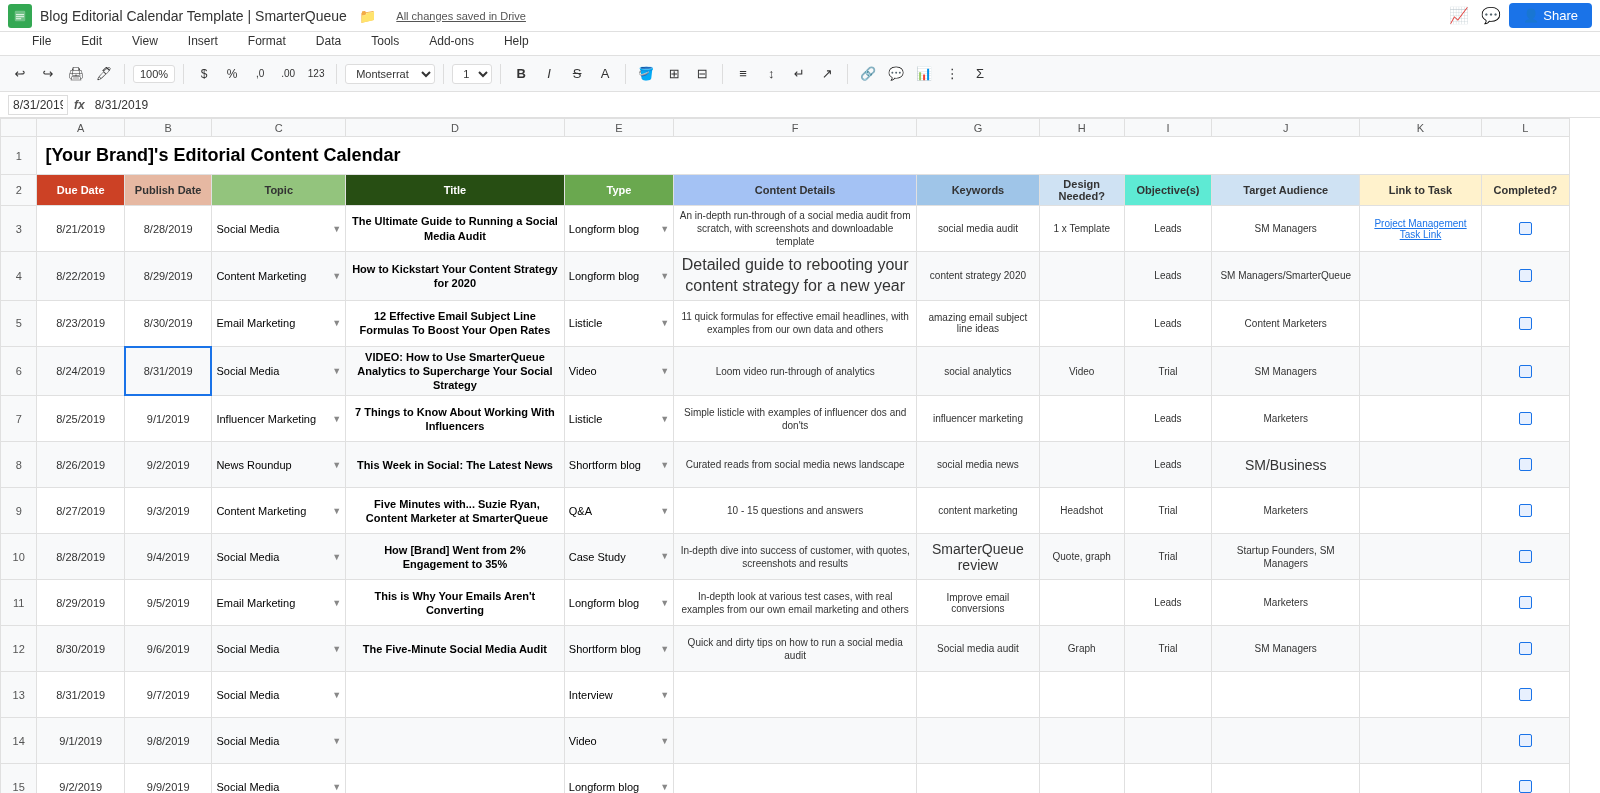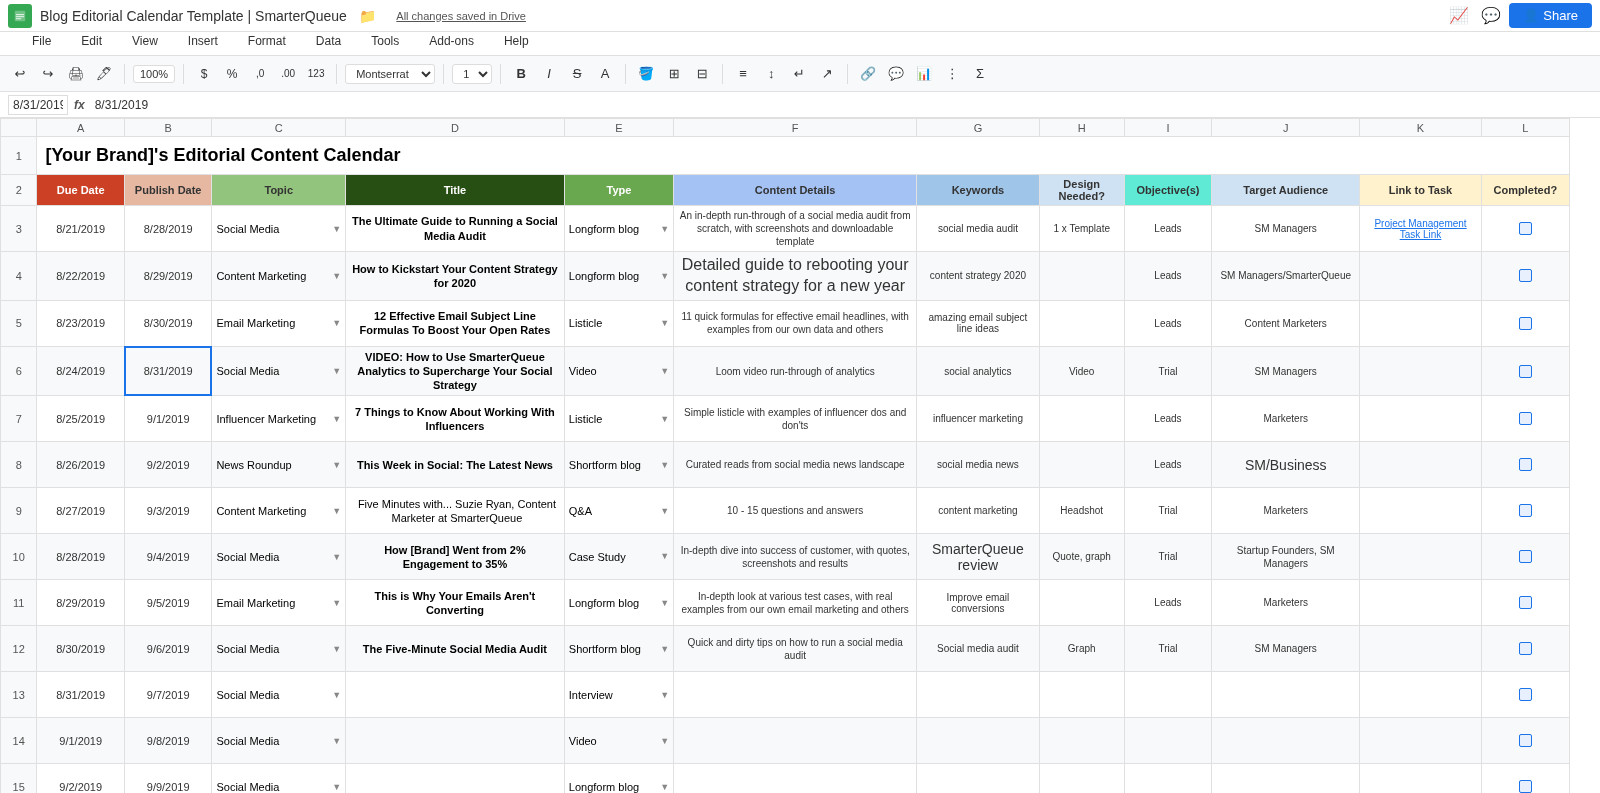--- a/index.html
+++ b/index.html
@@ -399,21 +399,21 @@
         <tr class="data-row" style="background: rgb(255, 255, 255);">
           <td class="row-header">9</td>
           <td class="cell cell-date">8/27/2019</td>
           <td class="cell cell-date">9/3/2019</td>
           <td class="cell">
             <div style="display:flex;align-items:center;justify-content:space-between;font-size:11px;">
               <span>Content Marketing</span>
               <span style="font-size:9px;color:#888;margin-left:2px;">▼</span>
             </div>
           </td>
-          <td class="cell cell-title" style="font-size: 11px; font-weight: normal; line-height: 1.3; padding-left: 8px;">Five Minutes with... Suzie Ryan, Content Marketer at SmarterQueue</td>
+          <td class="cell cell-title" style="font-size: 11px; font-weight: bold; line-height: 1.3; padding-left: 8px;">Five Minutes with... Suzie Ryan, Content Marketer at SmarterQueue</td>
           <td class="cell">
             <div style="display:flex;align-items:center;justify-content:space-between;font-size:11px;">
               <span>Q&amp;A</span>
               <span style="font-size:9px;color:#888;margin-left:2px;">▼</span>
             </div>
           </td>
           <td class="cell cell-content" style="font-size: 10px; line-height: 1.3;">10 - 15 questions and answers</td>
           <td class="cell cell-keywords" style="font-size: 10px;">content marketing</td>
           <td class="cell cell-design" style="font-size: 10px;">Headshot</td>
           <td class="cell cell-objectives" style="font-size: 10px;">Trial</td>

